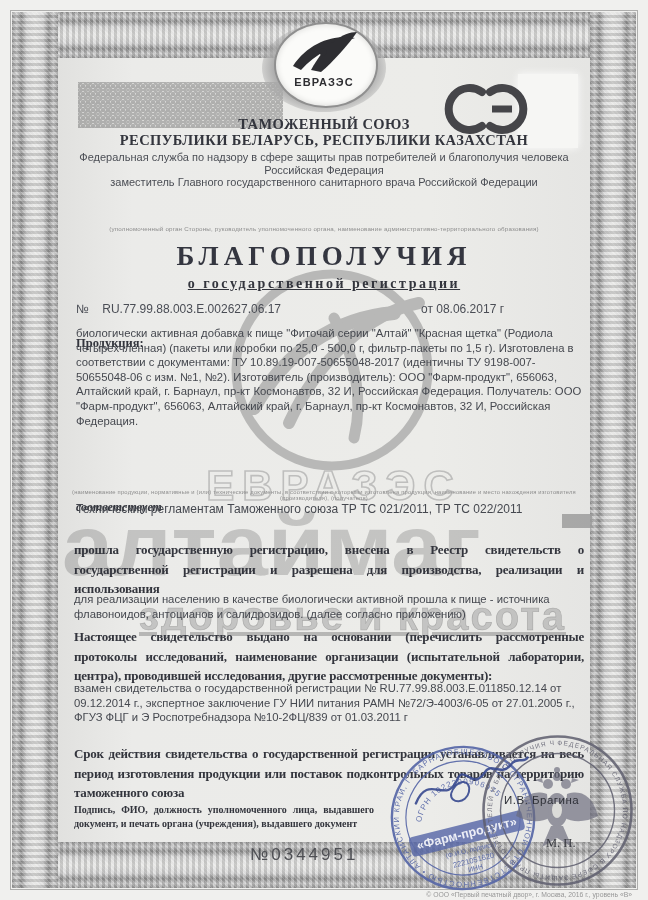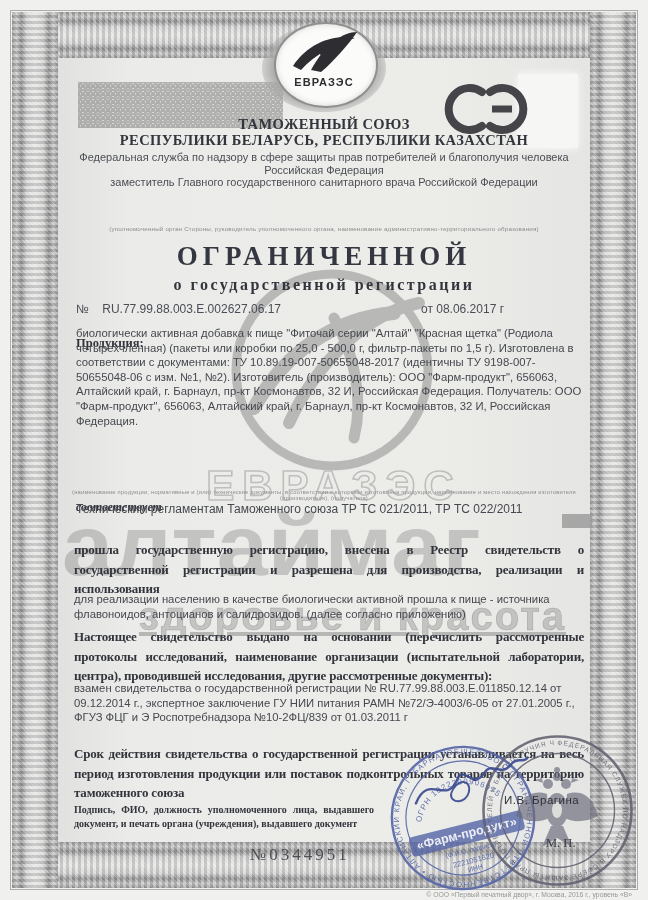--- a/index.html
+++ b/index.html
@@ -26,25 +26,25 @@
     background:linear-gradient(90deg,#e1e1df 0%,#ebebe9 14%,#ecece9 70%,#e5e5e3 100%);}
   
   .abs{position:absolute;z-index:4;}
   .serifb{font-family:"Liberation Serif",serif;font-weight:bold;color:#33353d;}
   .sans{font-family:"Liberation Sans",sans-serif;color:#45484f;}
   .center{text-align:center;}
   .micro{font-size:6.2px;color:#8d8d8d;letter-spacing:.2px;}
   .hdr-serif{font-size:14.5px;line-height:16px;letter-spacing:.4px;}
   .hdr-sans{font-size:11px;line-height:12.6px;color:#4b4e55;}
   .title-main{font-size:27px;letter-spacing:5px;color:#343640;}
-  .title-sub{font-size:16px;letter-spacing:2.5px;}
+  .title-sub{font-size:14px;letter-spacing:2.5px;text-decoration:underline;}
   .regline{font-size:12px;color:#4a4d55;}
   .body-sans{font-size:11.3px;line-height:14.6px;}
   .para-serif{font-size:13px;line-height:19.5px;letter-spacing:-.2px;text-align:justify;}
-  .serial{font-family:Liberation Serif, serif;font-size:17px;letter-spacing:3px;color:#4e4f54;}
+  .serial{font-family:Liberation Sans, sans-serif;font-size:17px;letter-spacing:3px;color:#4e4f54;}
   
   .microtext-block{position:absolute;left:78px;top:82px;width:205px;height:46px;z-index:3;opacity:.5;
     background:
       repeating-radial-gradient(circle at 5px 4px,rgba(100,100,100,.85) 0 2px,rgba(100,100,100,0) 2.8px),
       repeating-linear-gradient(0deg,rgba(140,140,140,.4) 0 2px,rgba(220,220,220,.3) 2px 8px);
     background-size:10px 8px,auto;}
   .holo-square{position:absolute;left:518px;top:74px;width:60px;height:74px;z-index:3;
     background:#f6f6f4;box-shadow:0 0 8px rgba(255,255,255,.9);}
   .top-badge{position:absolute;left:262px;top:20px;width:124px;height:96px;z-index:6;}
   .badge-blob{position:absolute;left:0;top:4px;width:124px;height:88px;border-radius:50%;
@@ -108,21 +108,21 @@
 
   <div class="abs center" style="left:70px;right:70px;top:116px;">
     <div class="serifb hdr-serif">ТАМОЖЕННЫЙ СОЮЗ</div>
     <div class="serifb hdr-serif">РЕСПУБЛИКИ БЕЛАРУСЬ, РЕСПУБЛИКИ КАЗАХСТАН</div>
     <div class="sans hdr-sans" style="margin-top:3px;">Федеральная служба по надзору в сфере защиты прав потребителей и благополучия человека</div>
     <div class="sans hdr-sans">Российская Федерация</div>
     <div class="sans hdr-sans">заместитель Главного государственного санитарного врача Российской Федерации</div>
   </div>
   <div class="abs center micro" style="left:90px;right:90px;top:225px;">(уполномоченный орган Стороны, руководитель уполномоченного органа, наименование административно-территориального образования)</div>
 
-  <div class="abs center serifb title-main" style="left:70px;right:70px;top:241px;">ОГРАНИЧЕННОЙ</div>
+  <div class="abs center serifb title-main" style="left:70px;right:70px;top:241px;">БЛАГОПОЛУЧИЯ</div>
   <div class="abs center serifb title-sub" style="left:70px;right:70px;top:276px;">о государственной регистрации</div>
 
   <div class="abs regline" style="left:76px;top:302px;width:510px;">
     <span>№</span>
     <span style="margin-left:10px;">RU.77.99.88.003.E.002627.06.17</span>
     <span style="position:absolute;left:345px;">от 08.06.2017 г</span>
   </div>
 
   <div class="abs serifb" style="left:76px;top:308px;font-size:12.5px;margin-top:28px;">Продукция:</div>
   <div class="abs sans body-sans" style="left:76px;top:326px;width:506px;">биологически активная добавка к пище "Фиточай серии "Алтай" "Красная щетка" (Родиола четырехчленная) (пакеты или коробки по 25,0 - 500,0 г, фильтр-пакеты по 1,5 г). Изготовлена в соответствии с документами: ТУ 10.89.19-007-50655048-2017 (идентичны ТУ 9198-007-50655048-06 с изм. №1, №2). Изготовитель (производитель): ООО "Фарм-продукт", 656063, Алтайский край, г. Барнаул, пр-кт Космонавтов, 32 И, Российская Федерация. Получатель: ООО "Фарм-продукт", 656063, Алтайский край, г. Барнаул, пр-кт Космонавтов, 32 И, Российская Федерация.</div>

